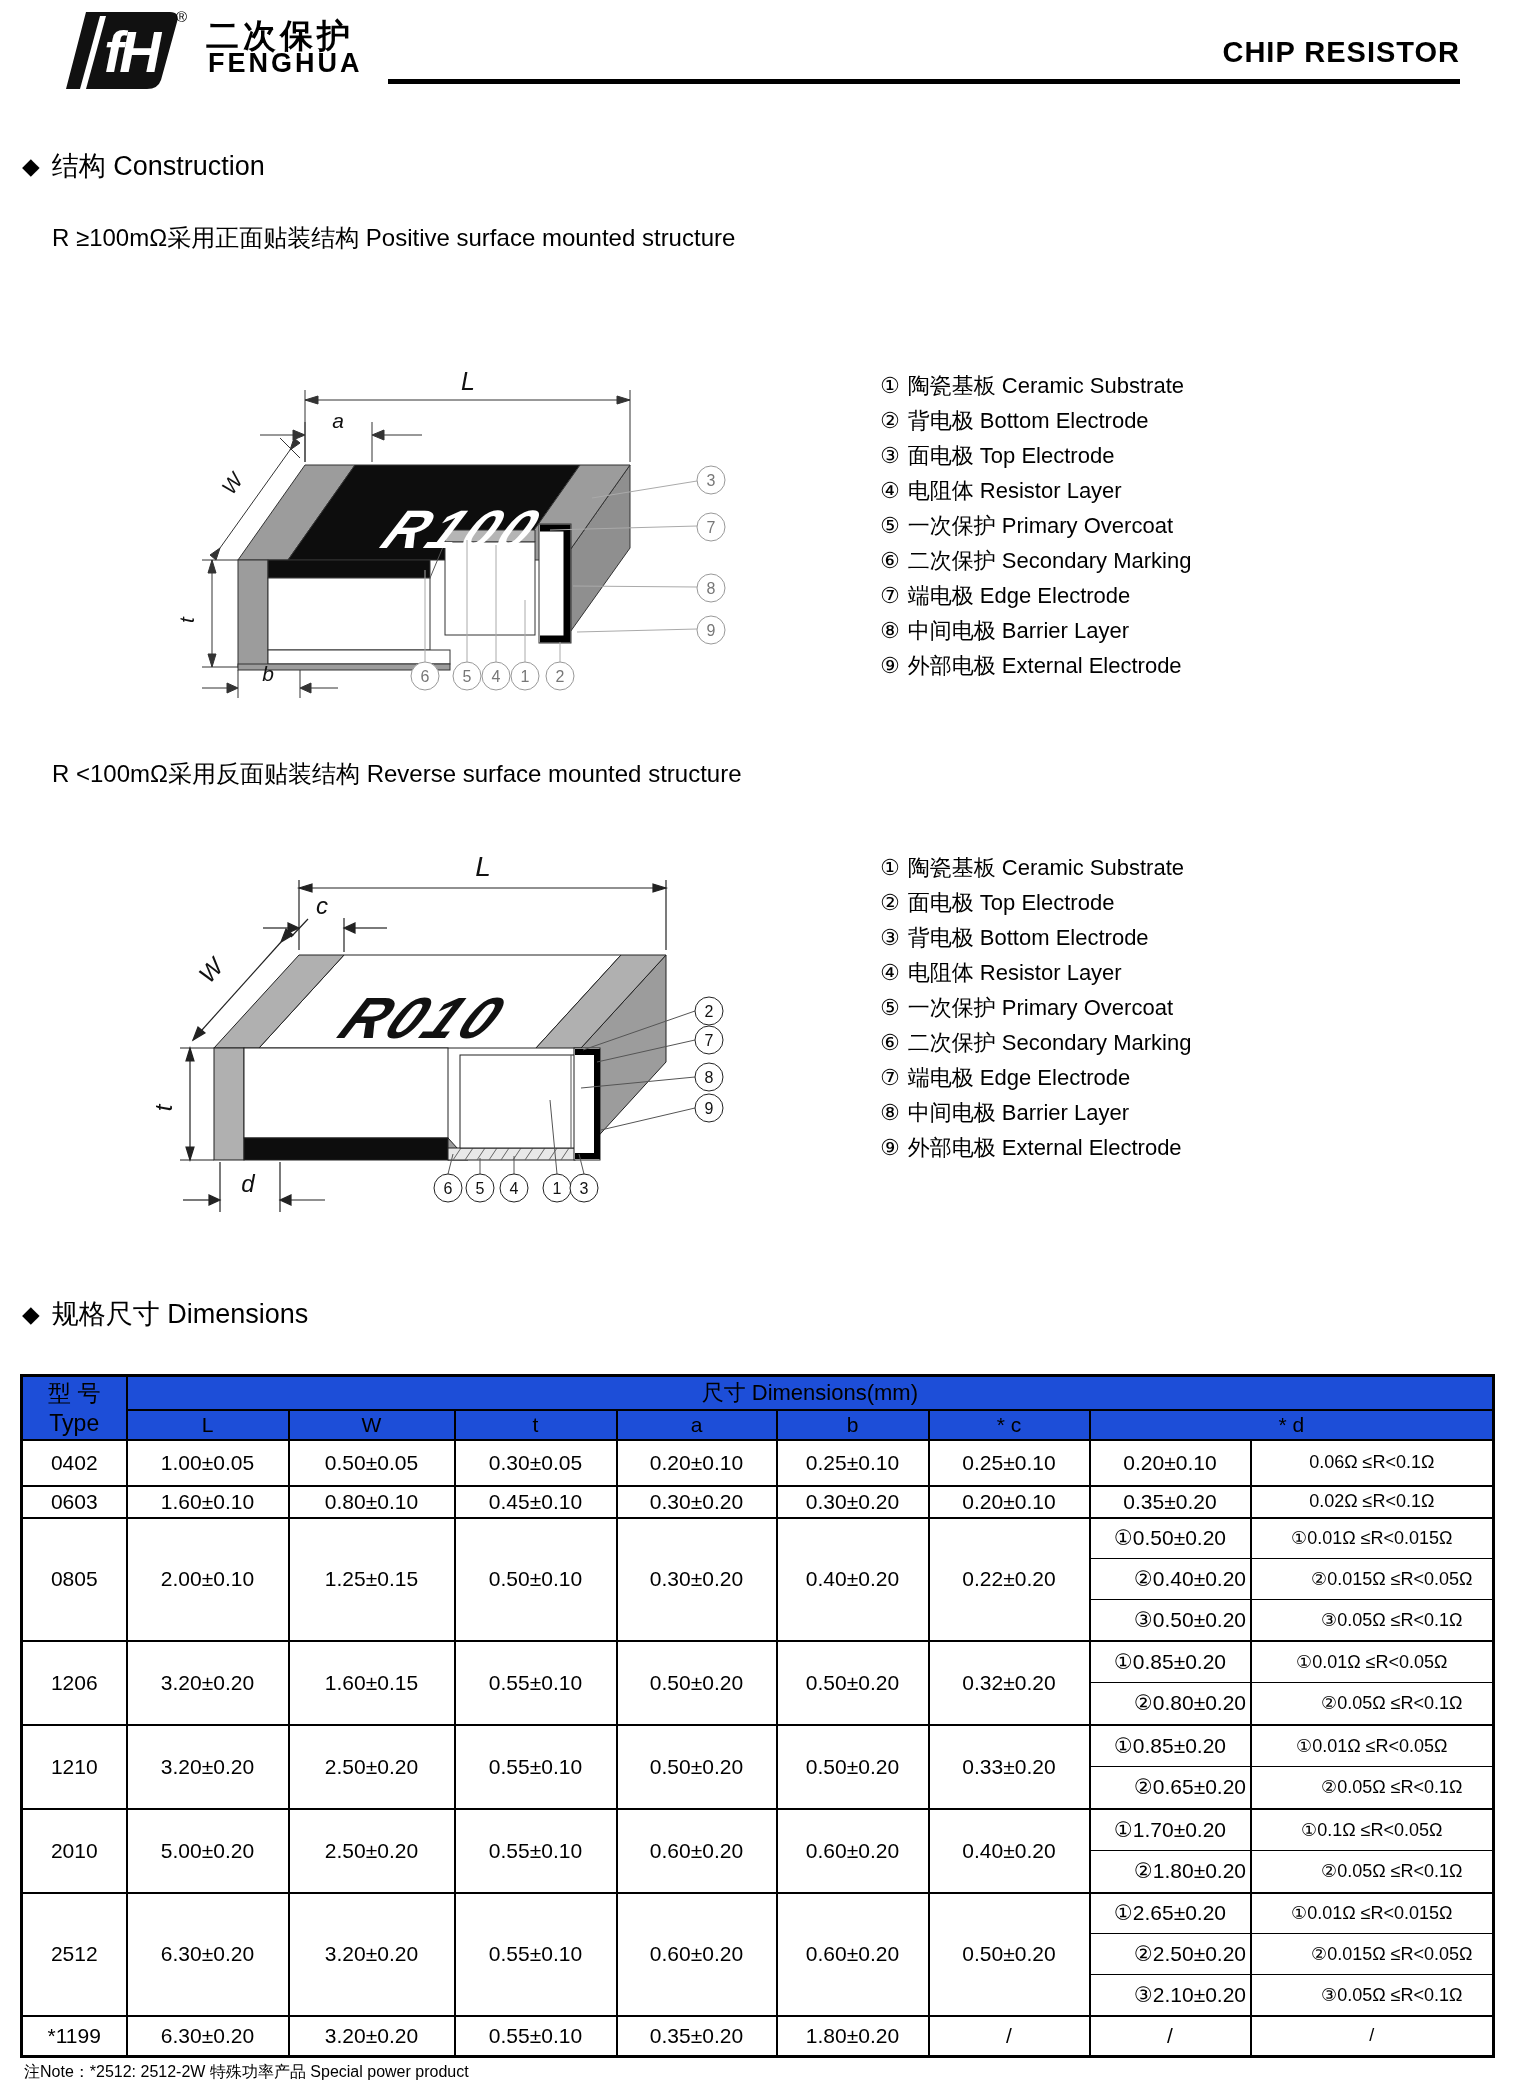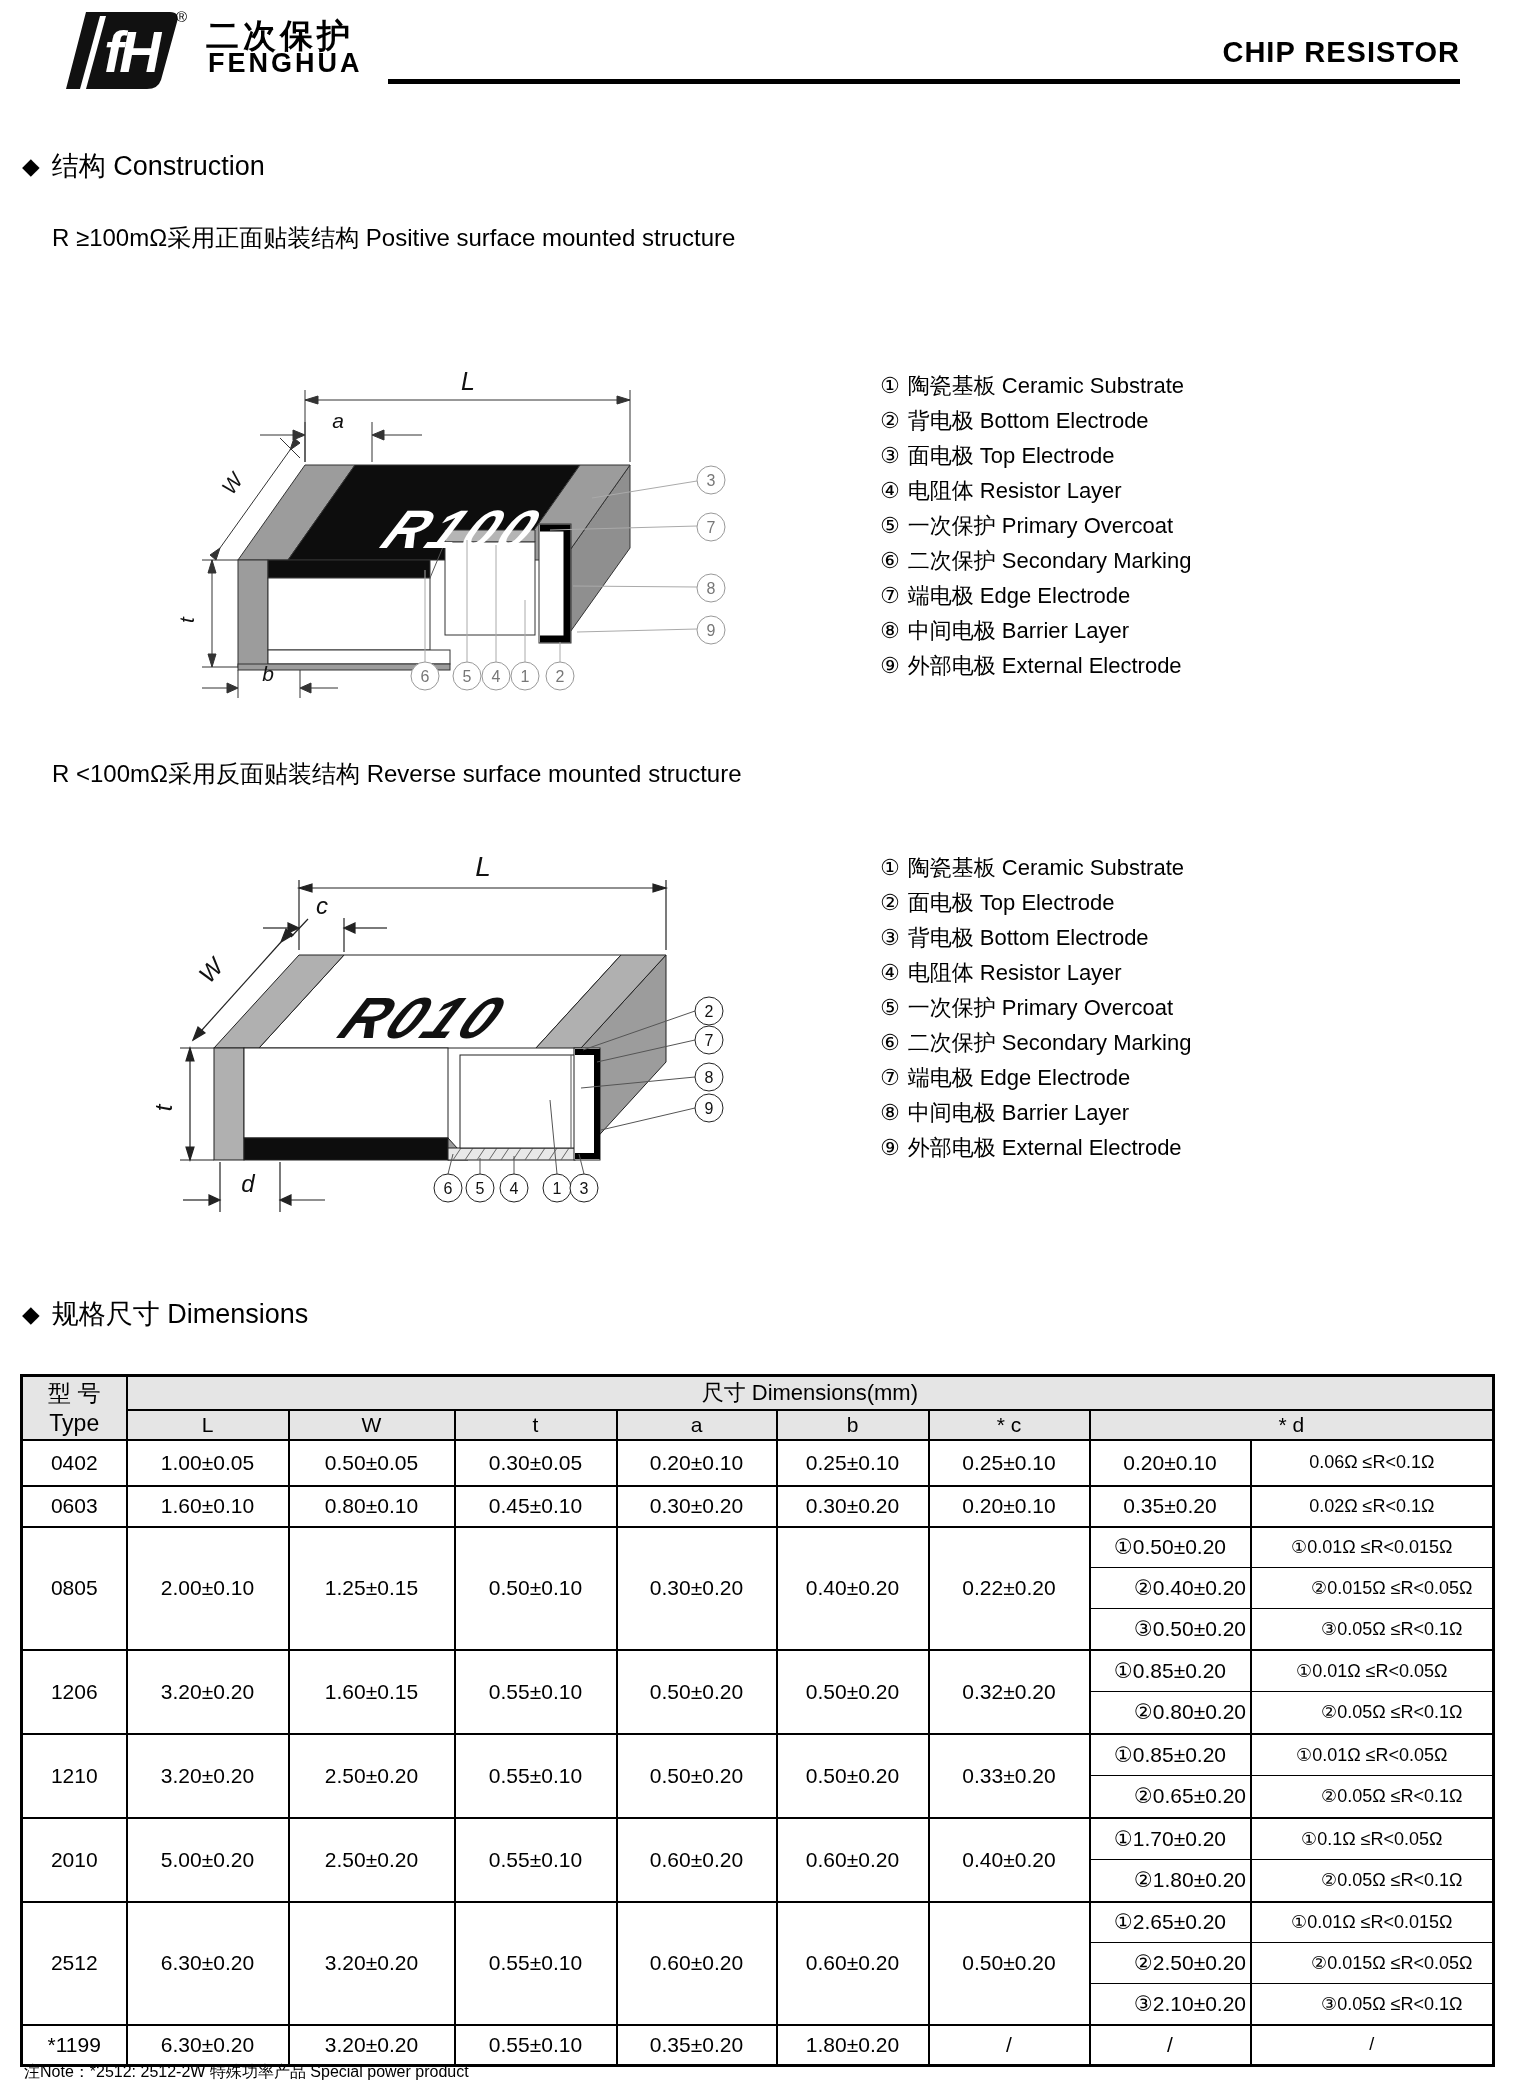--- a/index.html
+++ b/index.html
@@ -21,21 +21,21 @@
   
   .legend{left:880px;display:flex;flex-direction:column;}
   .lg-item{height:35px;display:flex;align-items:center;font-size:22px;white-space:nowrap;}
   .lg-num{margin-right:8px;font-size:22px;}
   
   .dim-table{border-collapse:collapse;table-layout:fixed;width:1472px;}
   .dim-table td{
     border:2px solid #000;text-align:center;vertical-align:middle;
     font-size:21px;padding:0;overflow:hidden;white-space:nowrap;
   }
-  .dim-table td.hd{background:#e5e5e5;}
+  .dim-table td.hd{background:#1d4ed8;}
   .dim-table .corner div{line-height:30px;font-size:23px;}
   .dim-table .bt1{border-top-width:1px;padding-left:40px;}
   .dim-table .bb1{border-bottom-width:1px;}
   .dim-table .rng{font-size:18px;}
   .note{font-size:16px;}
   svg text{font-family:"Liberation Sans","DejaVu Sans",sans-serif;}
 </style>
 </head>
 <body>
 
@@ -403,21 +403,21 @@
     <td>1.00±0.05</td>
     <td>0.50±0.05</td>
     <td>0.30±0.05</td>
     <td>0.20±0.10</td>
     <td>0.25±0.10</td>
     <td>0.25±0.10</td>
     <td>0.20±0.10</td>
     <td class="rng">0.06Ω ≤R&lt;0.1Ω</td>
   </tr>
 
-  <tr style="height:41px">
+  <tr style="height:32px">
     <td>0603</td>
     <td>1.60±0.10</td>
     <td>0.80±0.10</td>
     <td>0.45±0.10</td>
     <td>0.30±0.20</td>
     <td>0.30±0.20</td>
     <td>0.20±0.10</td>
     <td>0.35±0.20</td>
     <td class="rng">0.02Ω ≤R&lt;0.1Ω</td>
   </tr>

